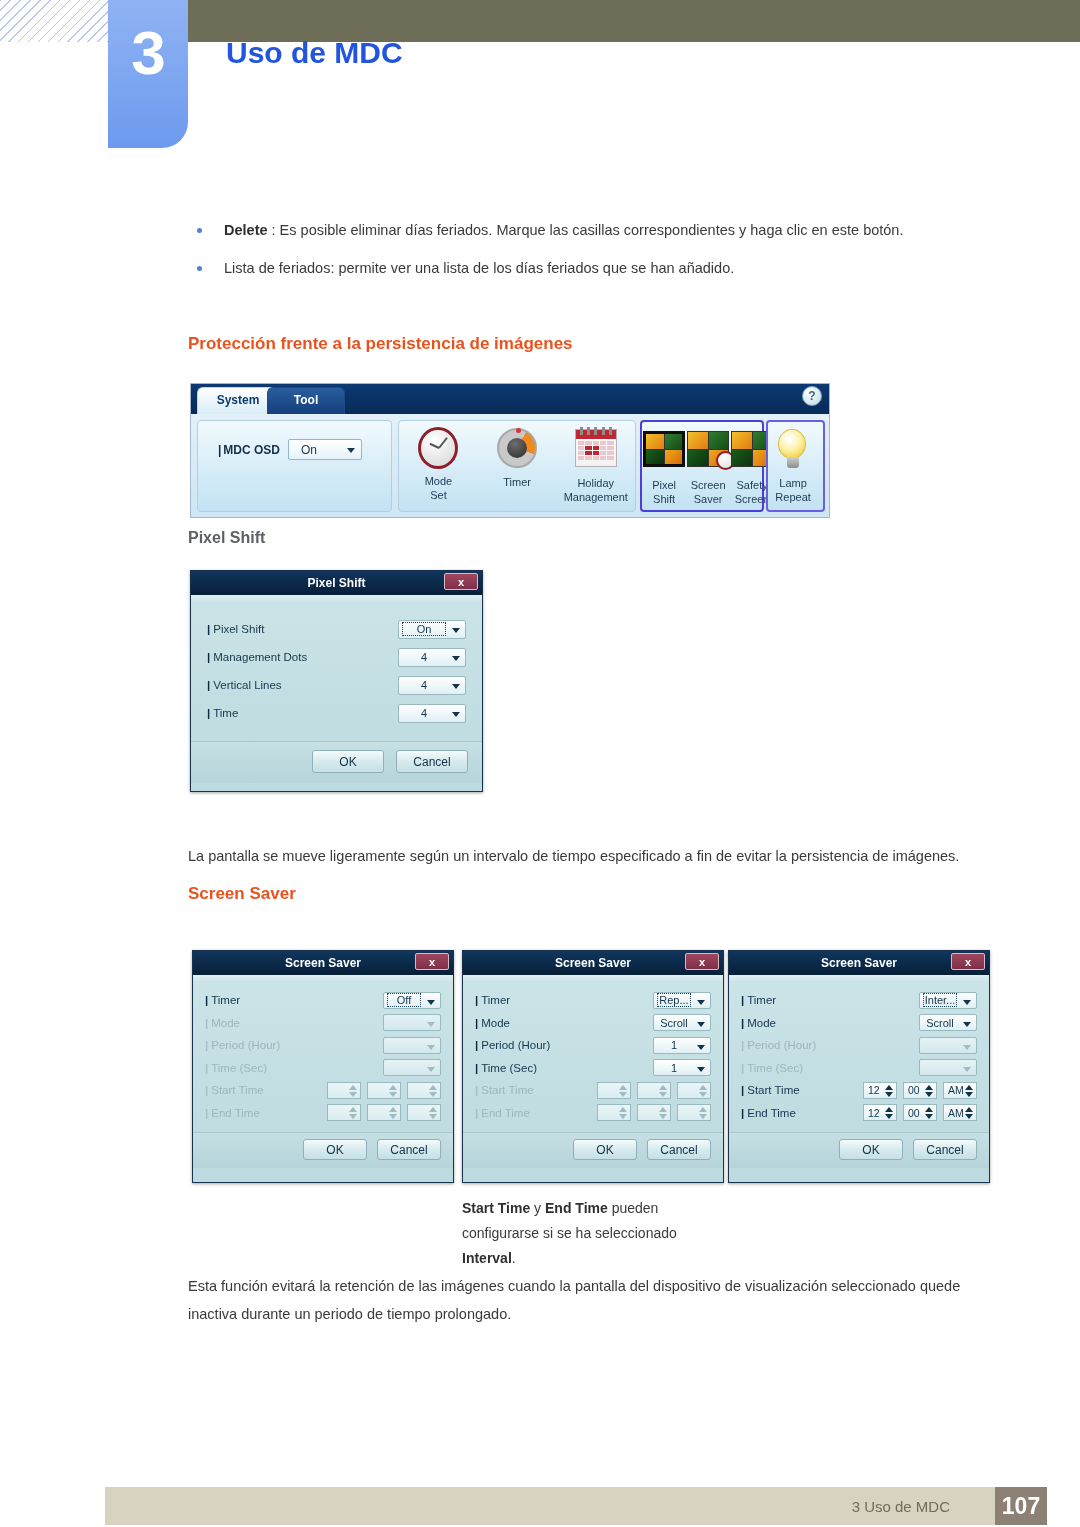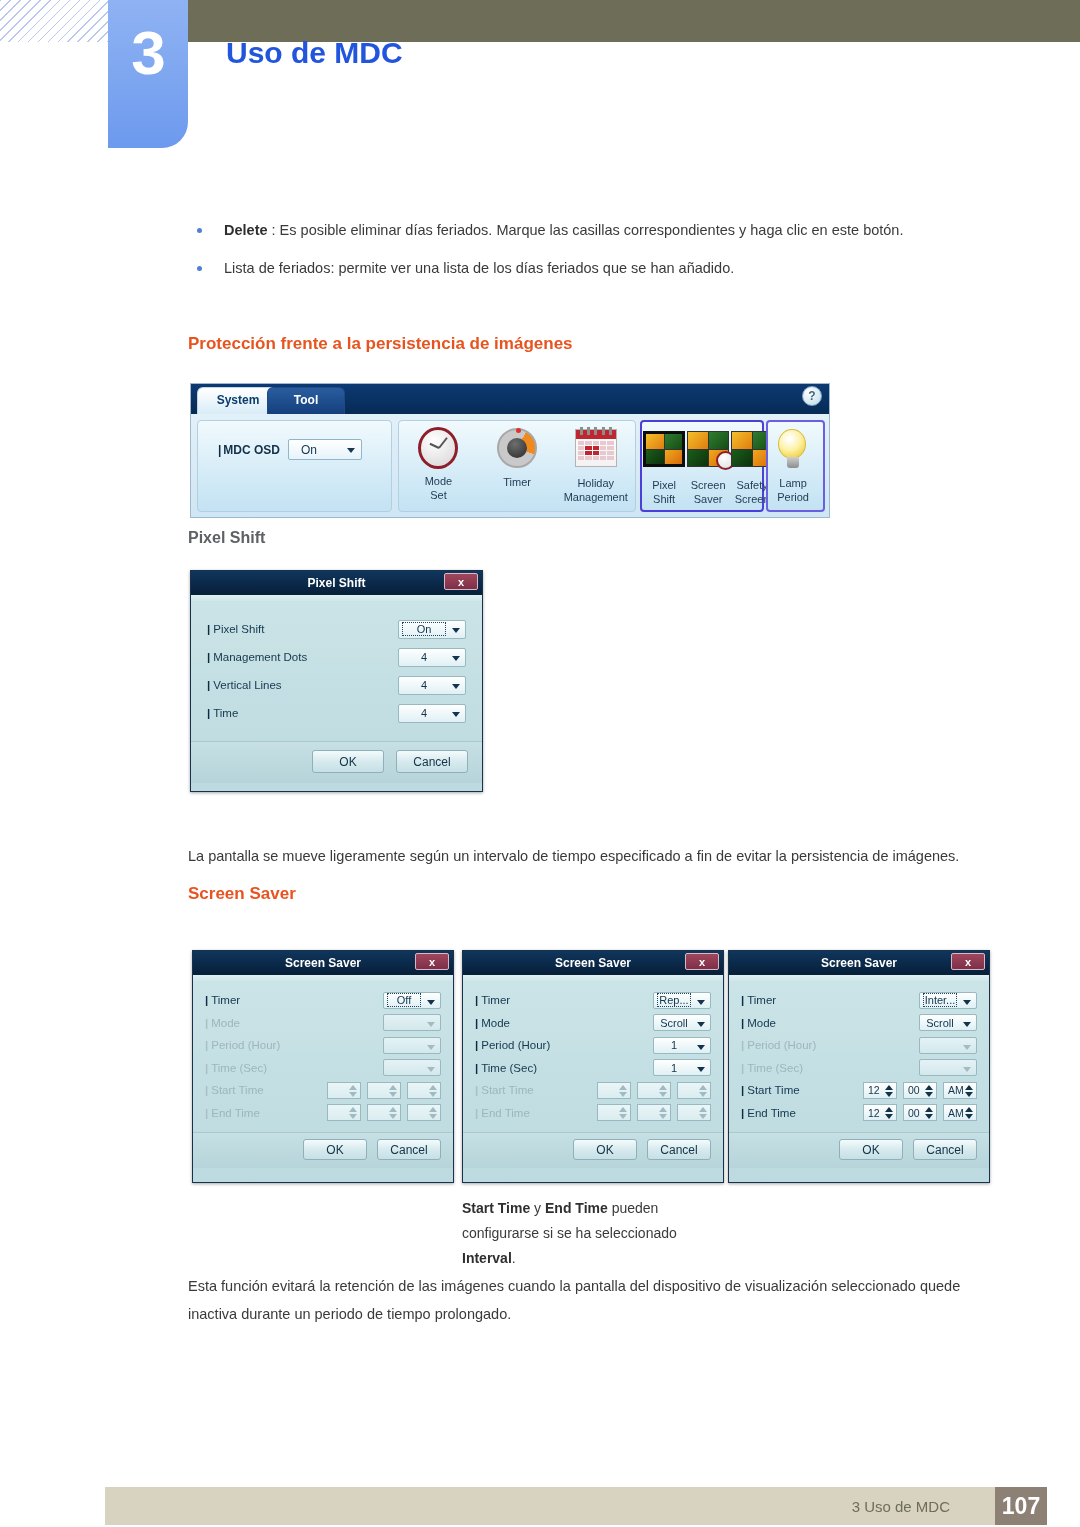--- a/index.html
+++ b/index.html
@@ -437,21 +437,21 @@
 
       <div class="grp lamp">
         <div class="tool-item w-small">
           <div class="ic">
             <div class="ic-bulb">
                 <div class="glass"></div>
                 <div class="base"></div>
               </div>
           </div>
           <div class="tool-lbl">Lamp</div>
-          <div class="tool-lbl">Period</div>
+          <div class="tool-lbl">Repeat</div>
         </div>
       </div>
     </div>
   </div>
 
   <h3 class="sub-head">Pixel Shift</h3>
 
   <div class="dlg" id="dlg-pixelshift">
     <div class="dlg-title">
       <span>Pixel Shift</span>

